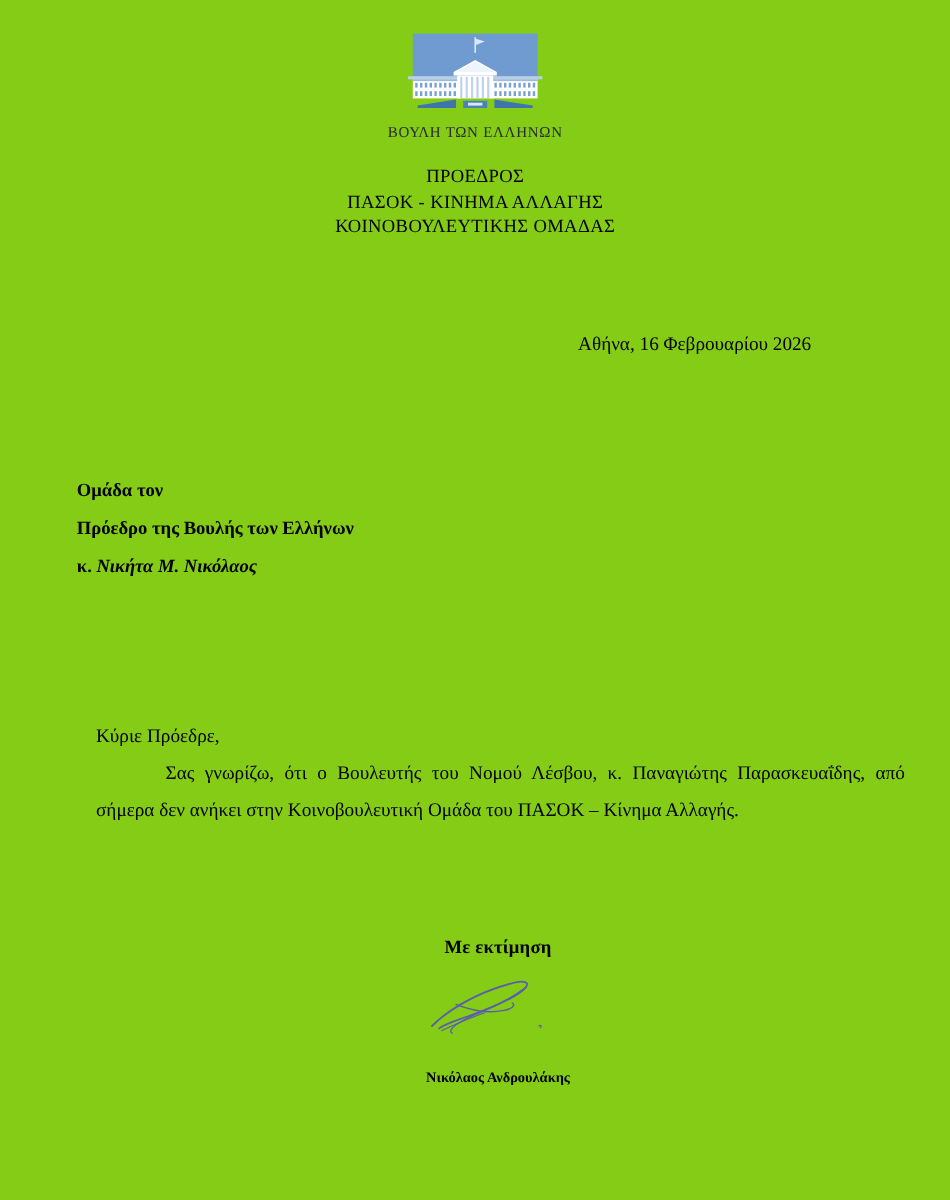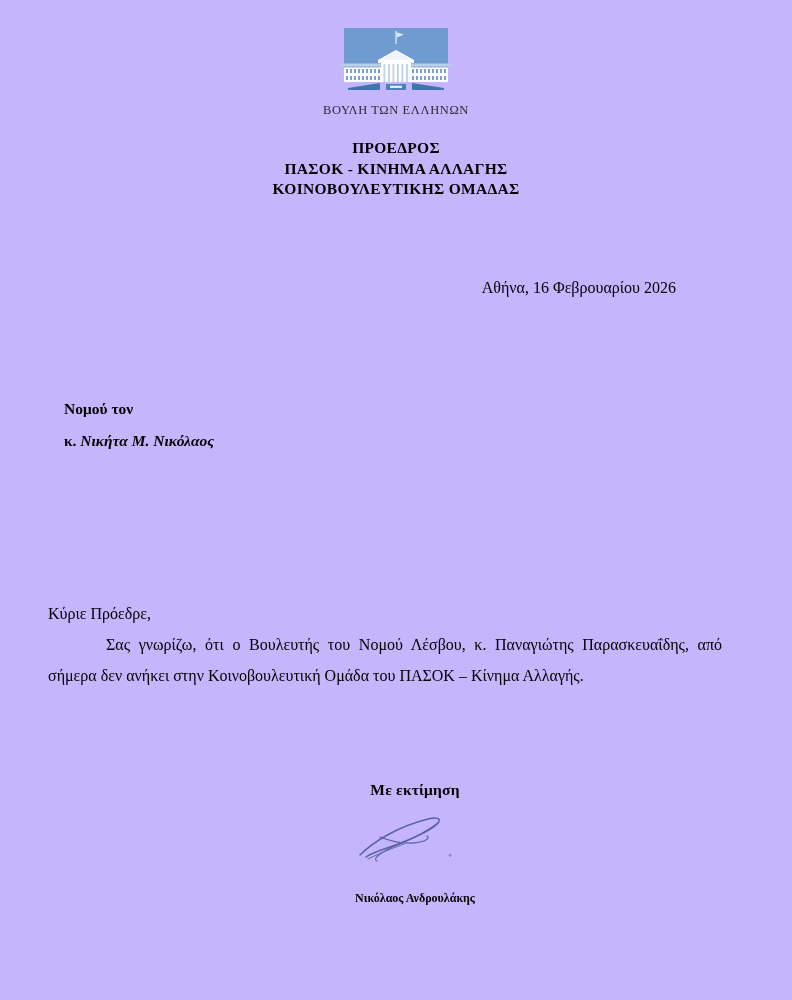--- a/index.html
+++ b/index.html
@@ -14,21 +14,21 @@
     position: relative;
     font-family: "Liberation Serif", "DejaVu Serif", serif;
     color: #000000;
     overflow: hidden;
   }
 
   .page {
     position: relative;
     width: 792px;
     height: 1000px;
-    background: #c4b5fd;
+    background: #84cc16;
   }
 
   
   .letterhead {
     position: absolute;
     top: 26px;
     left: 0;
     width: 792px;
     text-align: center;
   }
@@ -48,21 +48,21 @@
     white-space: nowrap;
   }
 
   
   .title-block {
     position: absolute;
     top: 138px;
     left: 0;
     width: 792px;
     text-align: center;
-    font-weight: bold;
+    font-weight: normal;
     font-size: 15.5px;
     line-height: 20.5px;
     letter-spacing: 0.3px;
   }
   .title-block div { white-space: nowrap; }
 
   
   .date-line {
     position: absolute;
     top: 279px;
@@ -88,21 +88,21 @@
     font-weight: bold;
   }
   .addressee .name .prefix {
     font-style: normal;
   }
 
   
   .body-text {
     position: absolute;
     top: 598px;
-    left: 48px;
+    left: 80px;
     width: 674px;
     font-size: 16px;
     line-height: 31px;
   }
   .salutation { margin: 0; }
   .para {
     margin: 0;
     text-align: justify;
     text-indent: 58px;
   }
@@ -222,21 +222,22 @@
 
   <div class="title-block">
     <div>ΠΡΟΕΔΡΟΣ</div>
     <div>ΠΑΣΟΚ - ΚΙΝΗΜΑ ΑΛΛΑΓΗΣ</div>
     <div>ΚΟΙΝΟΒΟΥΛΕΥΤΙΚΗΣ  ΟΜΑΔΑΣ</div>
   </div>
 
   <div class="date-line">Αθήνα,  16 Φεβρουαρίου 2026</div>
 
   <div class="addressee">
-    <div>Νομού τον</div>
+    <div>Ομάδα τον</div>
+    <div>Πρόεδρο της Βουλής των Ελλήνων</div>
     <div class="name">
       <span class="prefix">κ.</span>
       <span>Νικήτα Μ. Νικόλαος</span>
     </div>
   </div>
 
   <div class="body-text">
     <p class="salutation">Κύριε Πρόεδρε,</p>
     <p class="para">Σας γνωρίζω, ότι ο Βουλευτής του Νομού Λέσβου, κ. Παναγιώτης Παρασκευαΐδης, από σήμερα δεν ανήκει στην Κοινοβουλευτική Ομάδα του ΠΑΣΟΚ – Κίνημα Αλλαγής.</p>
   </div>

